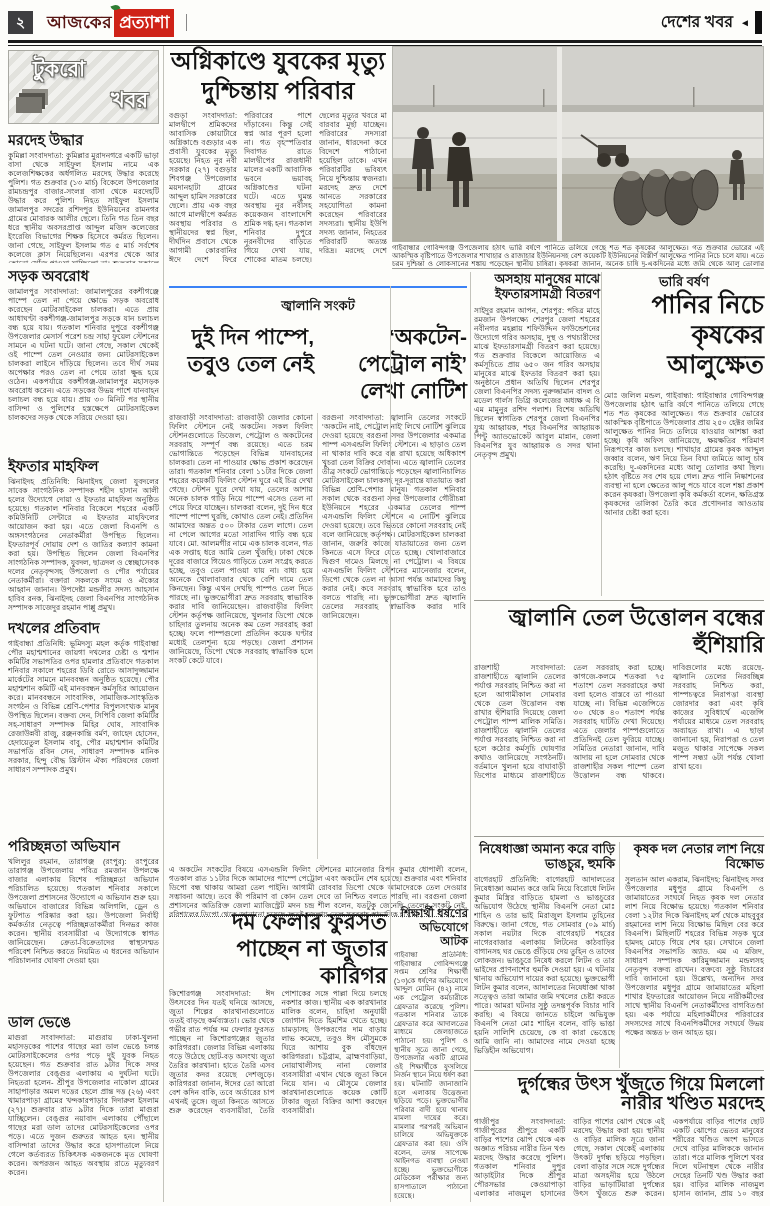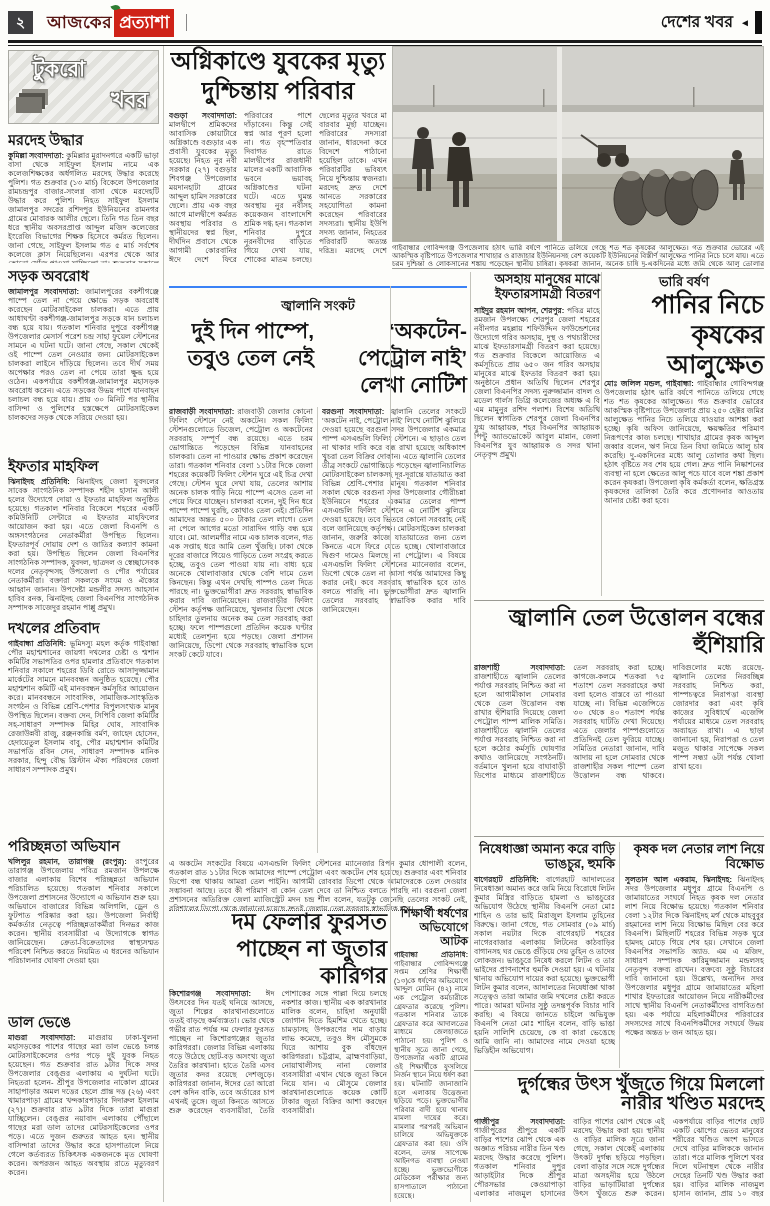--- a/index.html
+++ b/index.html
@@ -16,21 +16,21 @@
   .leaf{position:absolute;top:-4px;left:-3px;width:9px;height:5px;background:#2f7d33;border-radius:0 6px 0 6px;transform:rotate(-18deg)}
   .hsep{width:1px;height:17px;background:#888;margin:0 12px}
   .dateline{font-size:11.5px;color:#222;letter-spacing:.2px}
   .hspacer{flex:1}
   .section-name{font-size:16px;font-weight:800}
   .arrow{font-size:10px;margin:0 5px 0 7px;color:#111}
   .edge-mark{width:7px;height:23px;background:#101010}
   .hdr-rule{position:absolute;left:8px;top:40px;width:754px;height:6px;border-top:3px solid #1b1b1b;border-bottom:1px solid #1b1b1b}
   
   .bd{font-size:7.5px;line-height:9px;text-align:justify;overflow:hidden;color:#1b1b1b}
-  .bd b{font-weight:700}
+  .bd b{font-weight:400}
   .small-hl{font-size:14.5px;font-weight:800;line-height:18px;margin:2px 0 2px}
   .c-hl{font-weight:800;text-align:right}
   .vrule{position:absolute;width:1px;background:#c3c3bb}
   .hrule{position:absolute;height:1px;background:#9a9a93}
   
   .leftcol{position:absolute;left:8px;top:50px;width:151px;height:1152px;overflow:hidden}
   .tukro{width:100%;height:74px;border:1px solid #a9a9a2;position:relative;margin-bottom:5px;
          background:repeating-linear-gradient(135deg,#f1f1ee 0 6px,#e2e2dd 6px 12px)}
   .tukro .t1{position:absolute;left:24px;top:2px;font-size:21px;font-weight:800;color:#fff;
       text-shadow:-1px -1px 0 #6c6c66,1px -1px 0 #6c6c66,-1px 1px 0 #6c6c66,1px 1px 0 #6c6c66,2px 3px 2px #aaa}
@@ -42,41 +42,41 @@
   
   .main-art{position:absolute;left:169px;top:46px;width:218px;height:234px}
   .main-hl{font-size:24px;line-height:30px;font-weight:800;text-align:center}
   .main-bd{margin-top:5px;height:156px;column-count:3;column-gap:7px}
   
   .photo{position:absolute;left:392px;top:46px;width:372px;height:196px;border:1px solid #b5b5ae;background:#d8d7d2}
   .caption{position:absolute;left:392px;top:244px;width:372px;height:23px;font-size:7px;line-height:8px;text-align:justify;overflow:hidden}
   
   .fuel{position:absolute;left:169px;top:286px;width:298px}
   .kicker{border-top:2px solid #3b82f6;padding-top:8px;font-size:13px;font-weight:800;text-align:center;height:20px}
-  .fuel-hls{display:flex;gap:8px;height:86px;margin-top:11px}
+  .fuel-hls{display:flex;gap:8px;height:86px;margin-top:17px}
   .fuel-hls div{flex:1;font-size:21px;line-height:27px}
   .fuel-bds{display:flex;margin-top:4px;height:446px}
   .fuel-bds .col{width:144px}
   .fuel-div{width:1px;background:#c9c9c2;margin:0 4px}
   .fuel-cont{margin-top:6px;height:52px;border-bottom:1px dotted #555;padding-bottom:2px}
   
   .jutar{position:absolute;left:169px;top:908px;width:218px;height:298px}
   .jutar-hl{font-size:22px;line-height:27px}
   .jutar-bd{height:204px;column-count:2;column-gap:7px}
   .shik{position:absolute;left:394px;top:906px;width:74px;height:300px}
   .shik-hl{font-size:11.5px;line-height:14px}
   .shik-bd{margin-top:3px;height:252px;font-size:7px;line-height:8.6px}
   
   .iftar{position:absolute;left:474px;top:272px;width:126px;height:324px}
   .m-hl{font-size:12.5px;line-height:15px}
   .iftar-bd{margin-top:4px;height:272px}
   .vari{position:absolute;left:604px;top:272px;width:160px;height:324px}
   .vari-k{font-size:13px;font-weight:700;text-align:center;height:17px}
   .vari-hl{font-size:25px;line-height:30px}
-  .vari-bd{margin-top:0;height:208px}
+  .vari-bd{margin-top:12px;height:208px}
   .hush{position:absolute;left:474px;top:604px;width:290px}
   .hush-hl{font-size:22px;line-height:27px}
   .hush-bd{margin-top:5px;height:162px;column-count:3;column-gap:8px}
   .bhang{position:absolute;left:474px;top:842px;width:141px}
   .bhang-bd{margin-top:3px;height:190px}
   .krishok{position:absolute;left:625px;top:842px;width:139px}
   .durg{position:absolute;left:474px;top:1075px;width:290px}
   .durg-hl{font-size:18px;line-height:19px}
   .durg-bd{margin-top:4px;height:86px;column-count:3;column-gap:8px}
 </style>

